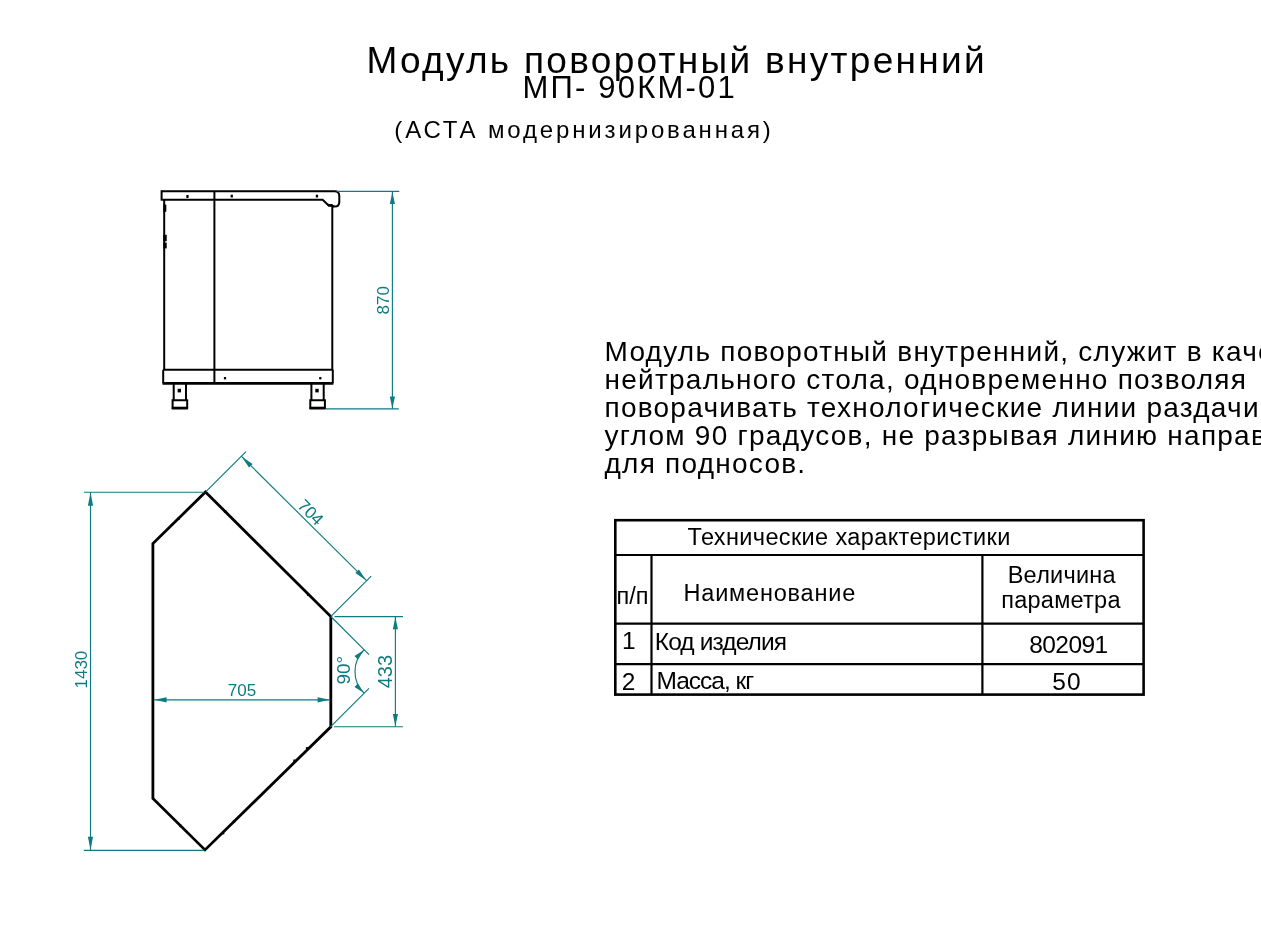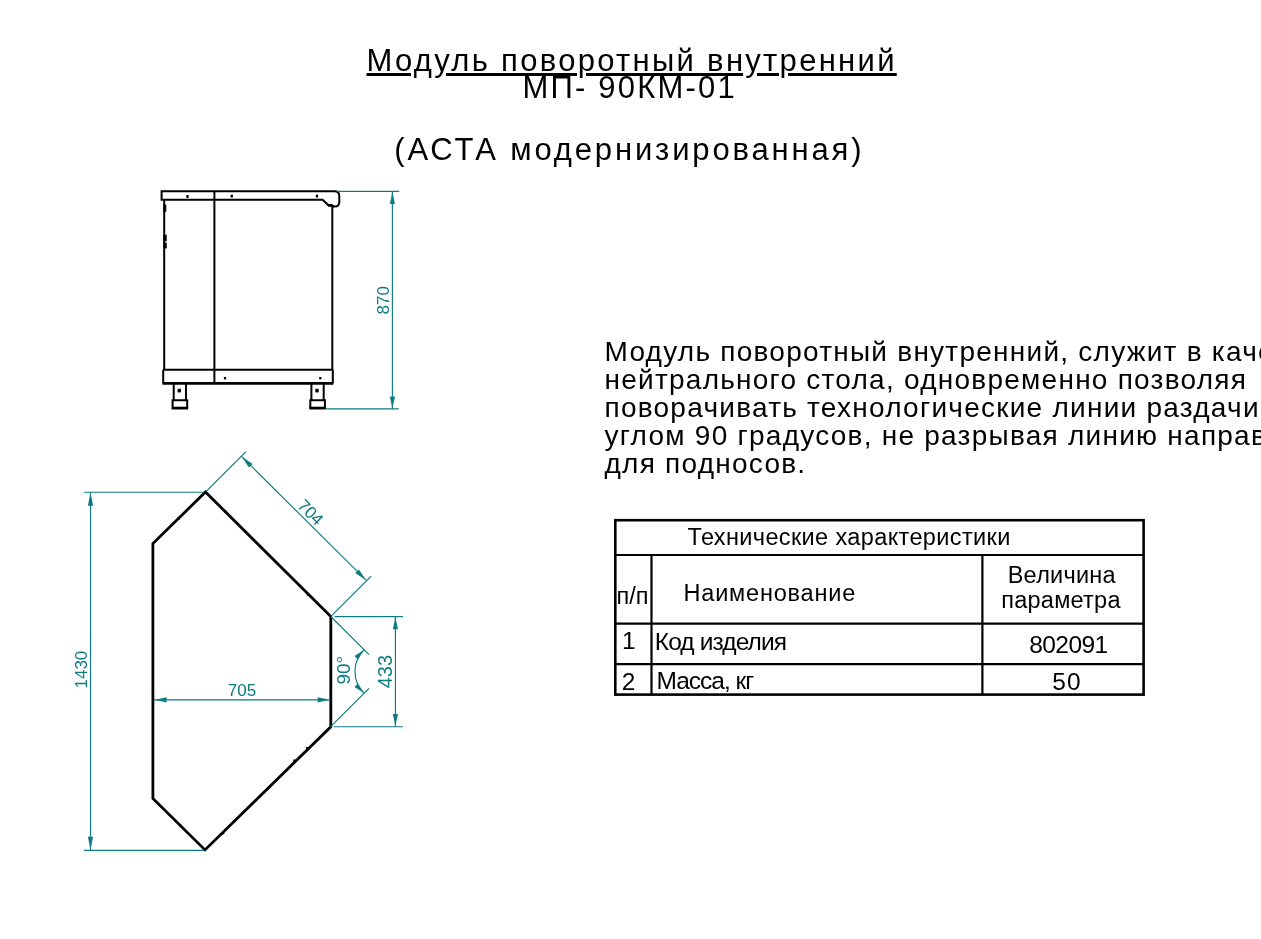--- a/index.html
+++ b/index.html
@@ -7,25 +7,25 @@
        font-family:"Liberation Sans",sans-serif;}
   .abs{position:absolute;white-space:nowrap;color:#000;}
   svg{position:absolute;left:0;top:0;}
   text{font-family:"Liberation Sans",sans-serif;}
   .dimtxt{font-size:17px;fill:#0e7b80;}
   .tab{fill:#000;}
 </style>
 </head>
 <body>
 
-<div class="abs" style="left:366.5px;top:44.7px;font-size:31px;line-height:31px;letter-spacing:2.3px;text-decoration:underline;">Модуль поворотный внутренний</div>
+<div class="abs" style="left:366.5px;top:44.7px;font-size:37px;line-height:31px;letter-spacing:2.3px;">Модуль поворотный внутренний</div>
 
 <div class="abs" style="left:522.5px;top:72px;font-size:31px;line-height:31px;letter-spacing:2.2px;">МП- 90КМ-01</div>
 
-<div class="abs" style="left:394.3px;top:134px;font-size:31px;line-height:31px;letter-spacing:2.85px;">(АСТА модернизированная)</div>
+<div class="abs" style="left:394.3px;top:114px;font-size:24px;line-height:31px;letter-spacing:2.85px;">(АСТА модернизированная)</div>
 
 <div class="abs" style="left:604.5px;top:337.9px;font-size:28px;line-height:28.1px;letter-spacing:1.25px;">
 Модуль поворотный внутренний, служит в качестве<br>нейтрального стола, одновременно позволяя<br>поворачивать технологические линии раздачи под<br>углом 90 градусов, не разрывая линию направляющих<br>для подносов.
 </div>
 
 <svg width="1261" height="939" viewBox="0 0 1261 939">
 <g fill="none" stroke="#000" stroke-width="2">
 
   <g>
     <path d="M161.6,191.2 H334.6 Q339.3,191.2 339.3,195.9 V201.9 Q339.3,206.6 334.6,206.6 H332.4"></path>

